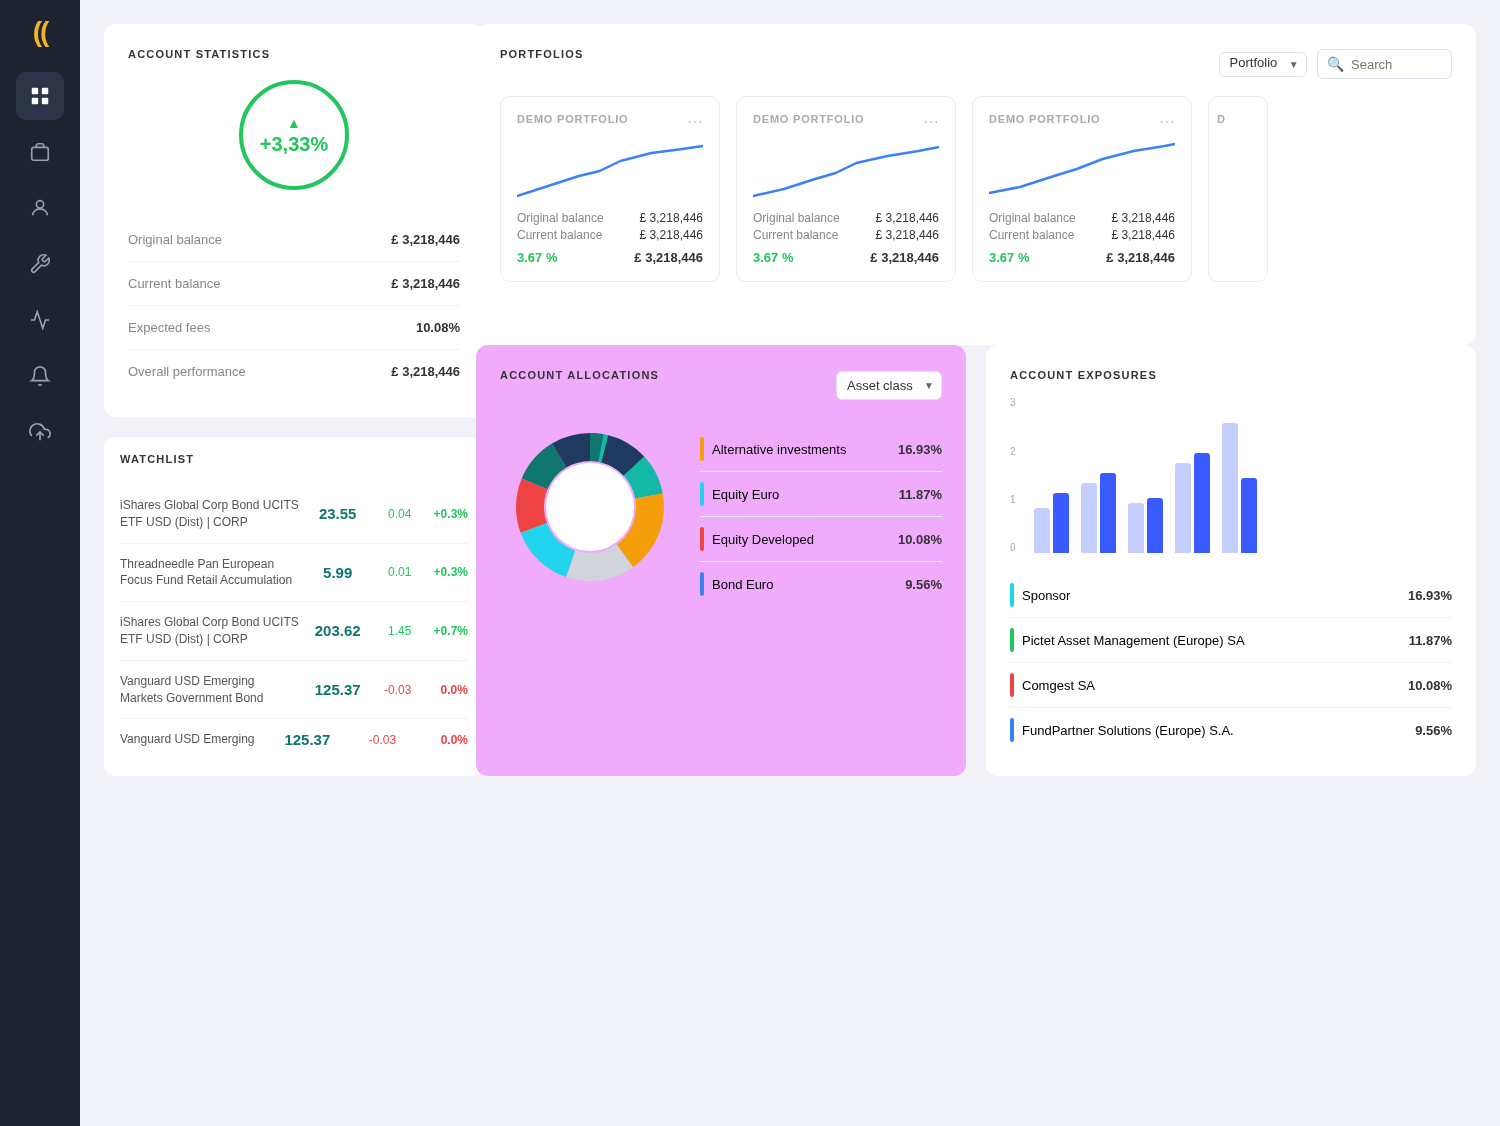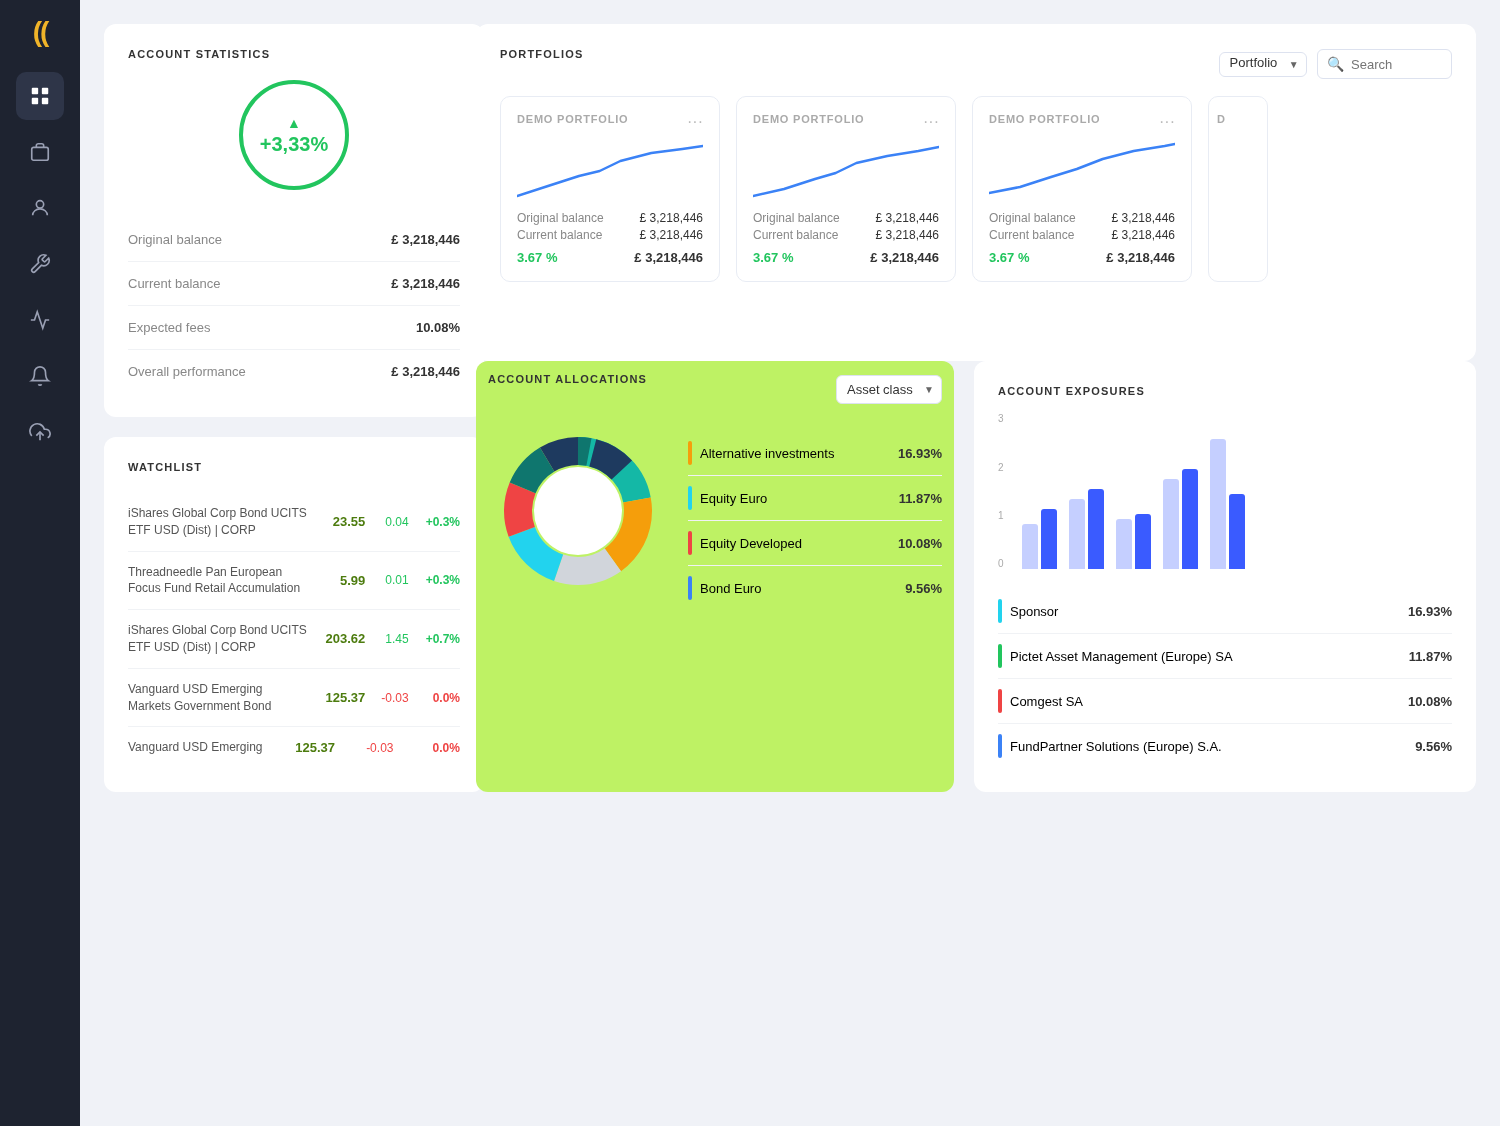--- a/index.html
+++ b/index.html
@@ -199,23 +199,23 @@
     .card-perf-row {
       display: flex;
       justify-content: space-between;
       margin-top: 8px;
     }
     .perf-pct { color: #22c55e; font-size: 13px; font-weight: 600; }
     .perf-val { color: #333; font-size: 13px; font-weight: 600; }
 
     
     .allocations-section {
-      background: #bef264;
+      background: #f0abfc;
       border-radius: 12px;
-      padding: 12px;
+      padding: 24px;
       flex: 1;
     }
     .alloc-header {
       display: flex;
       align-items: center;
       justify-content: space-between;
       margin-bottom: 16px;
     }
     .alloc-select-wrapper {
       position: relative;
@@ -281,34 +281,34 @@
       width: 16px;
       border-radius: 3px 3px 0 0;
     }
     .bar-dark { background: #3a5bff; }
     .bar-light { background: #c5cfff; }
 
     
     .watchlist-section {
       background: #fff;
       border-radius: 12px;
-      padding: 24px;
+      padding: 16px;
       width: 380px;
       flex-shrink: 0;
     }
     .watchlist-item {
       display: flex;
       justify-content: space-between;
       align-items: center;
       padding: 12px 0;
       border-bottom: 1px solid #f0f2f5;
     }
     .watchlist-item:last-child { border-bottom: none; }
     .wl-name { font-size: 12px; color: #555; line-height: 1.4; max-width: 180px; }
-    .wl-price { font-size: 13px; font-weight: 600; color: #4d7c0f; min-width: 50px; text-align: right; }
+    .wl-price { font-size: 15px; font-weight: 600; color: #0f766e; min-width: 50px; text-align: center; }
     .wl-change { font-size: 12px; min-width: 36px; text-align: right; }
     .wl-pct { font-size: 12px; min-width: 44px; text-align: right; font-weight: 600; }
     .positive { color: #22c55e; }
     .negative { color: #ef4444; }
 
     .two-col-layout {
       display: flex;
       gap: 20px;
     }
     .left-col { display: flex; flex-direction: column; gap: 20px; width: 352px; flex-shrink: 0; }

